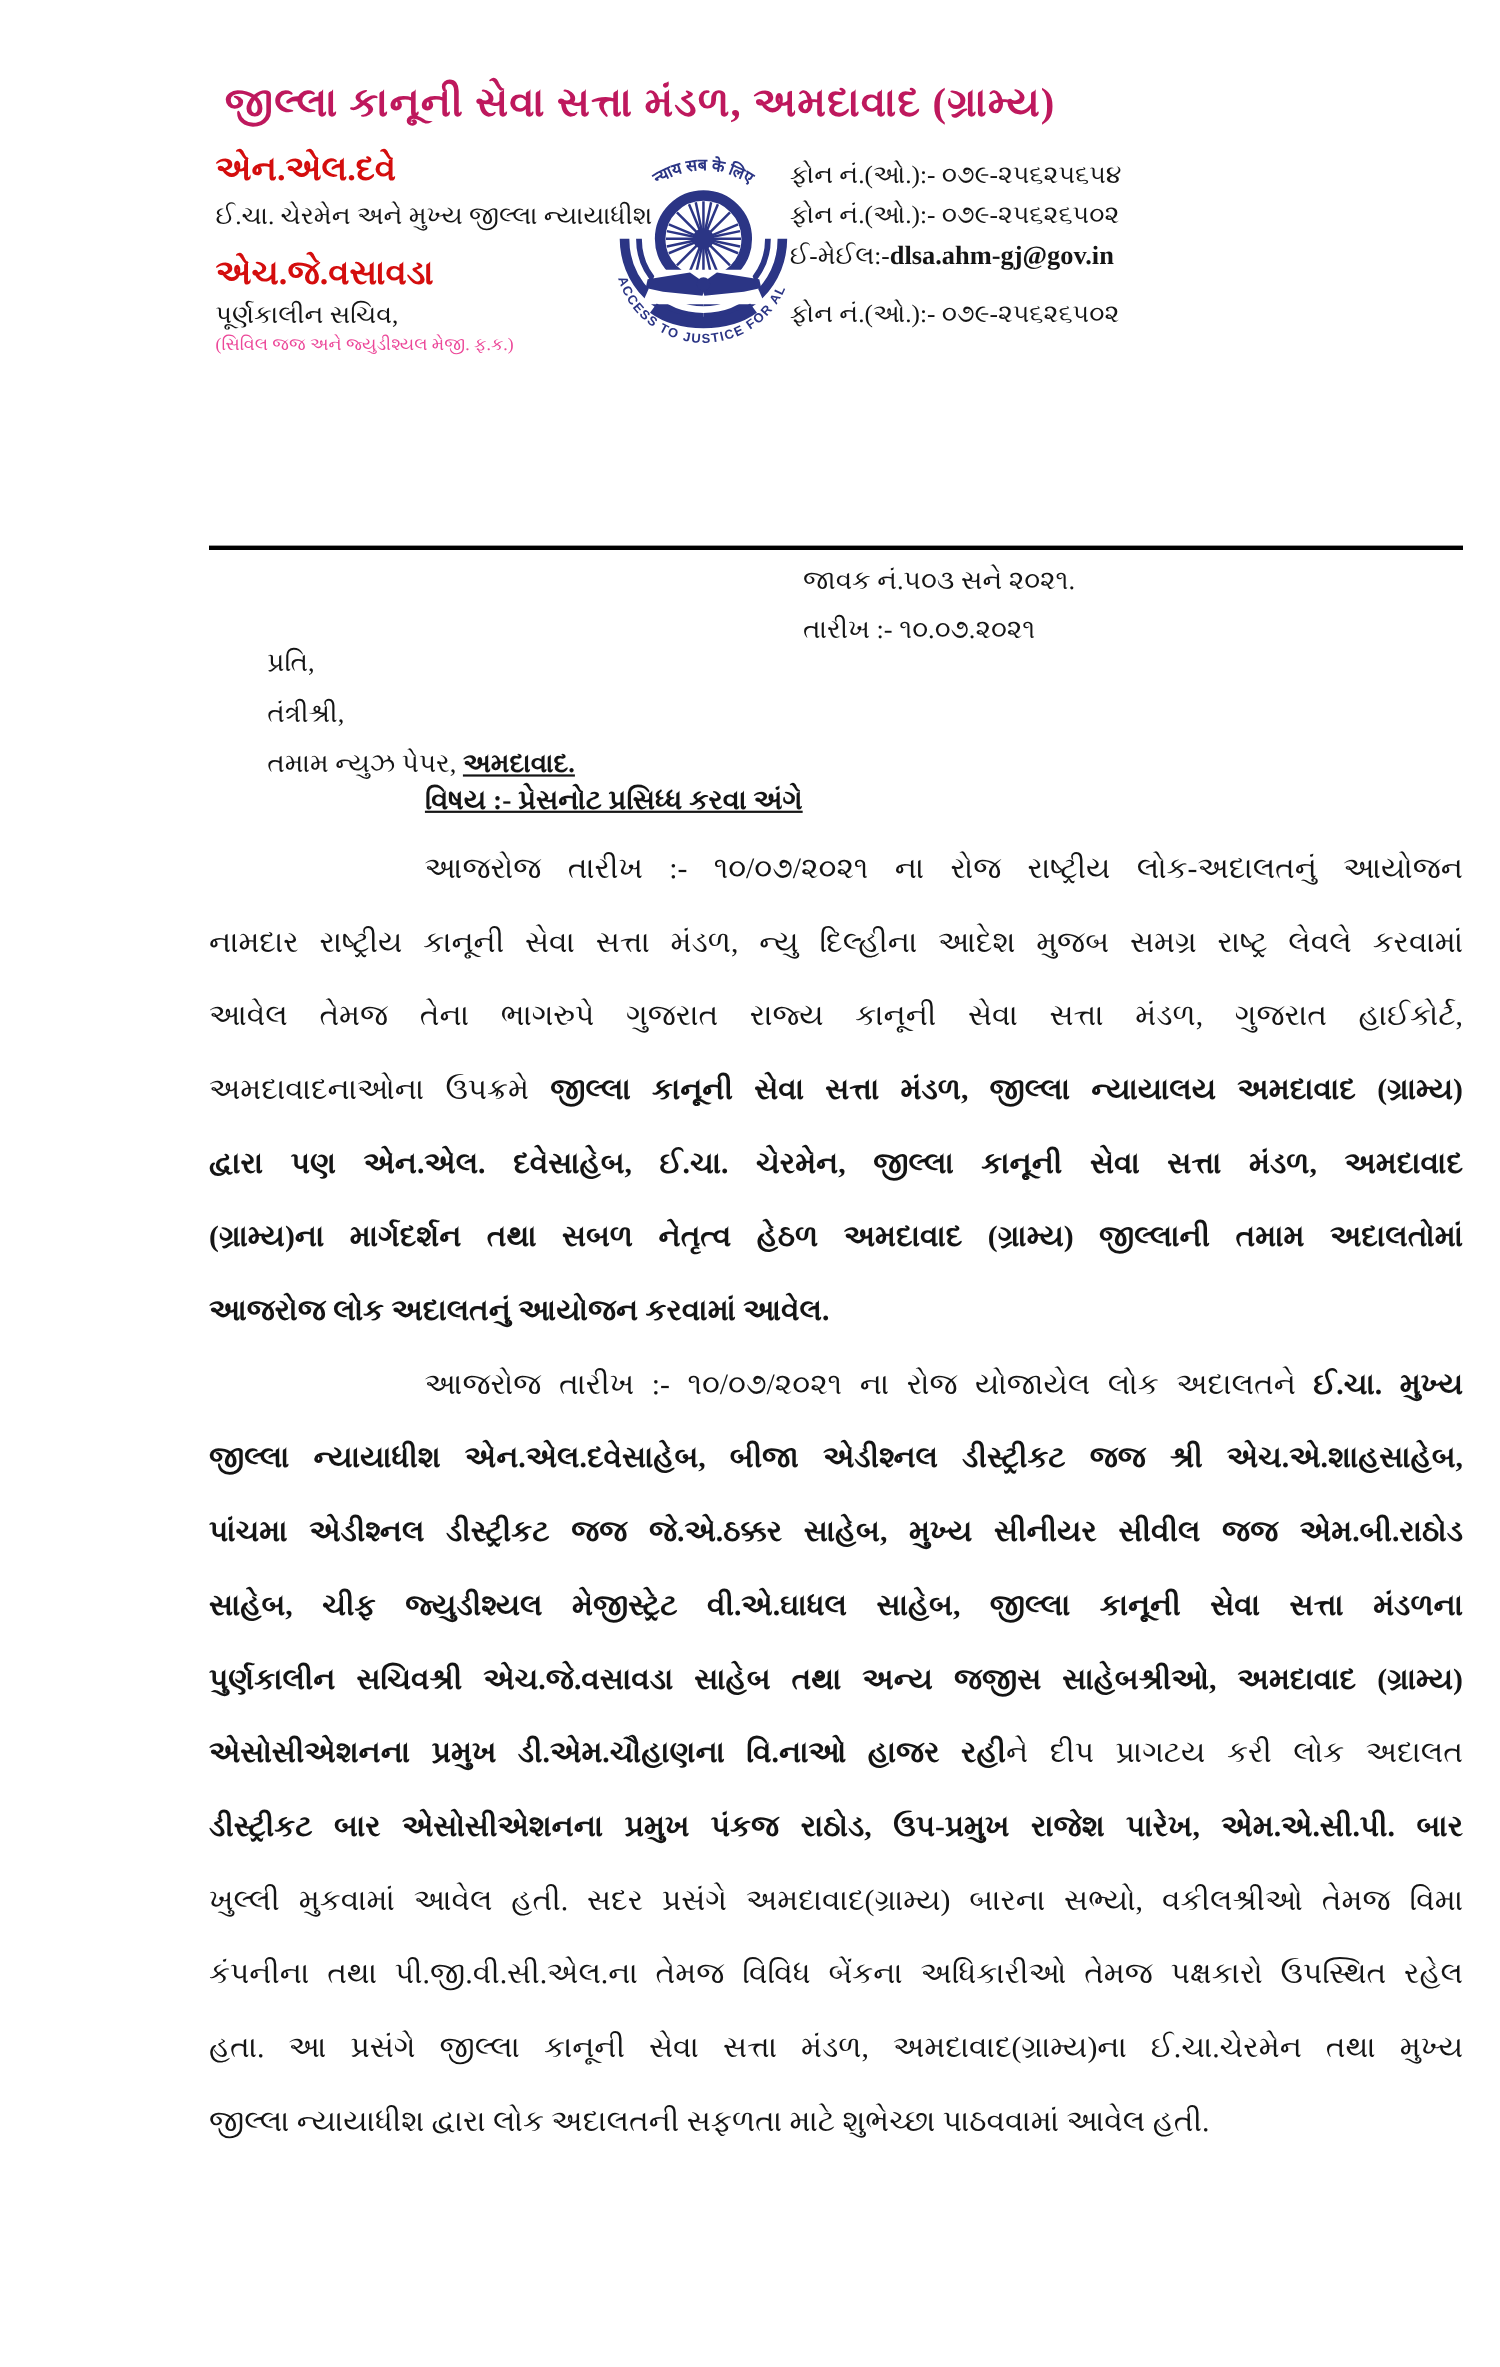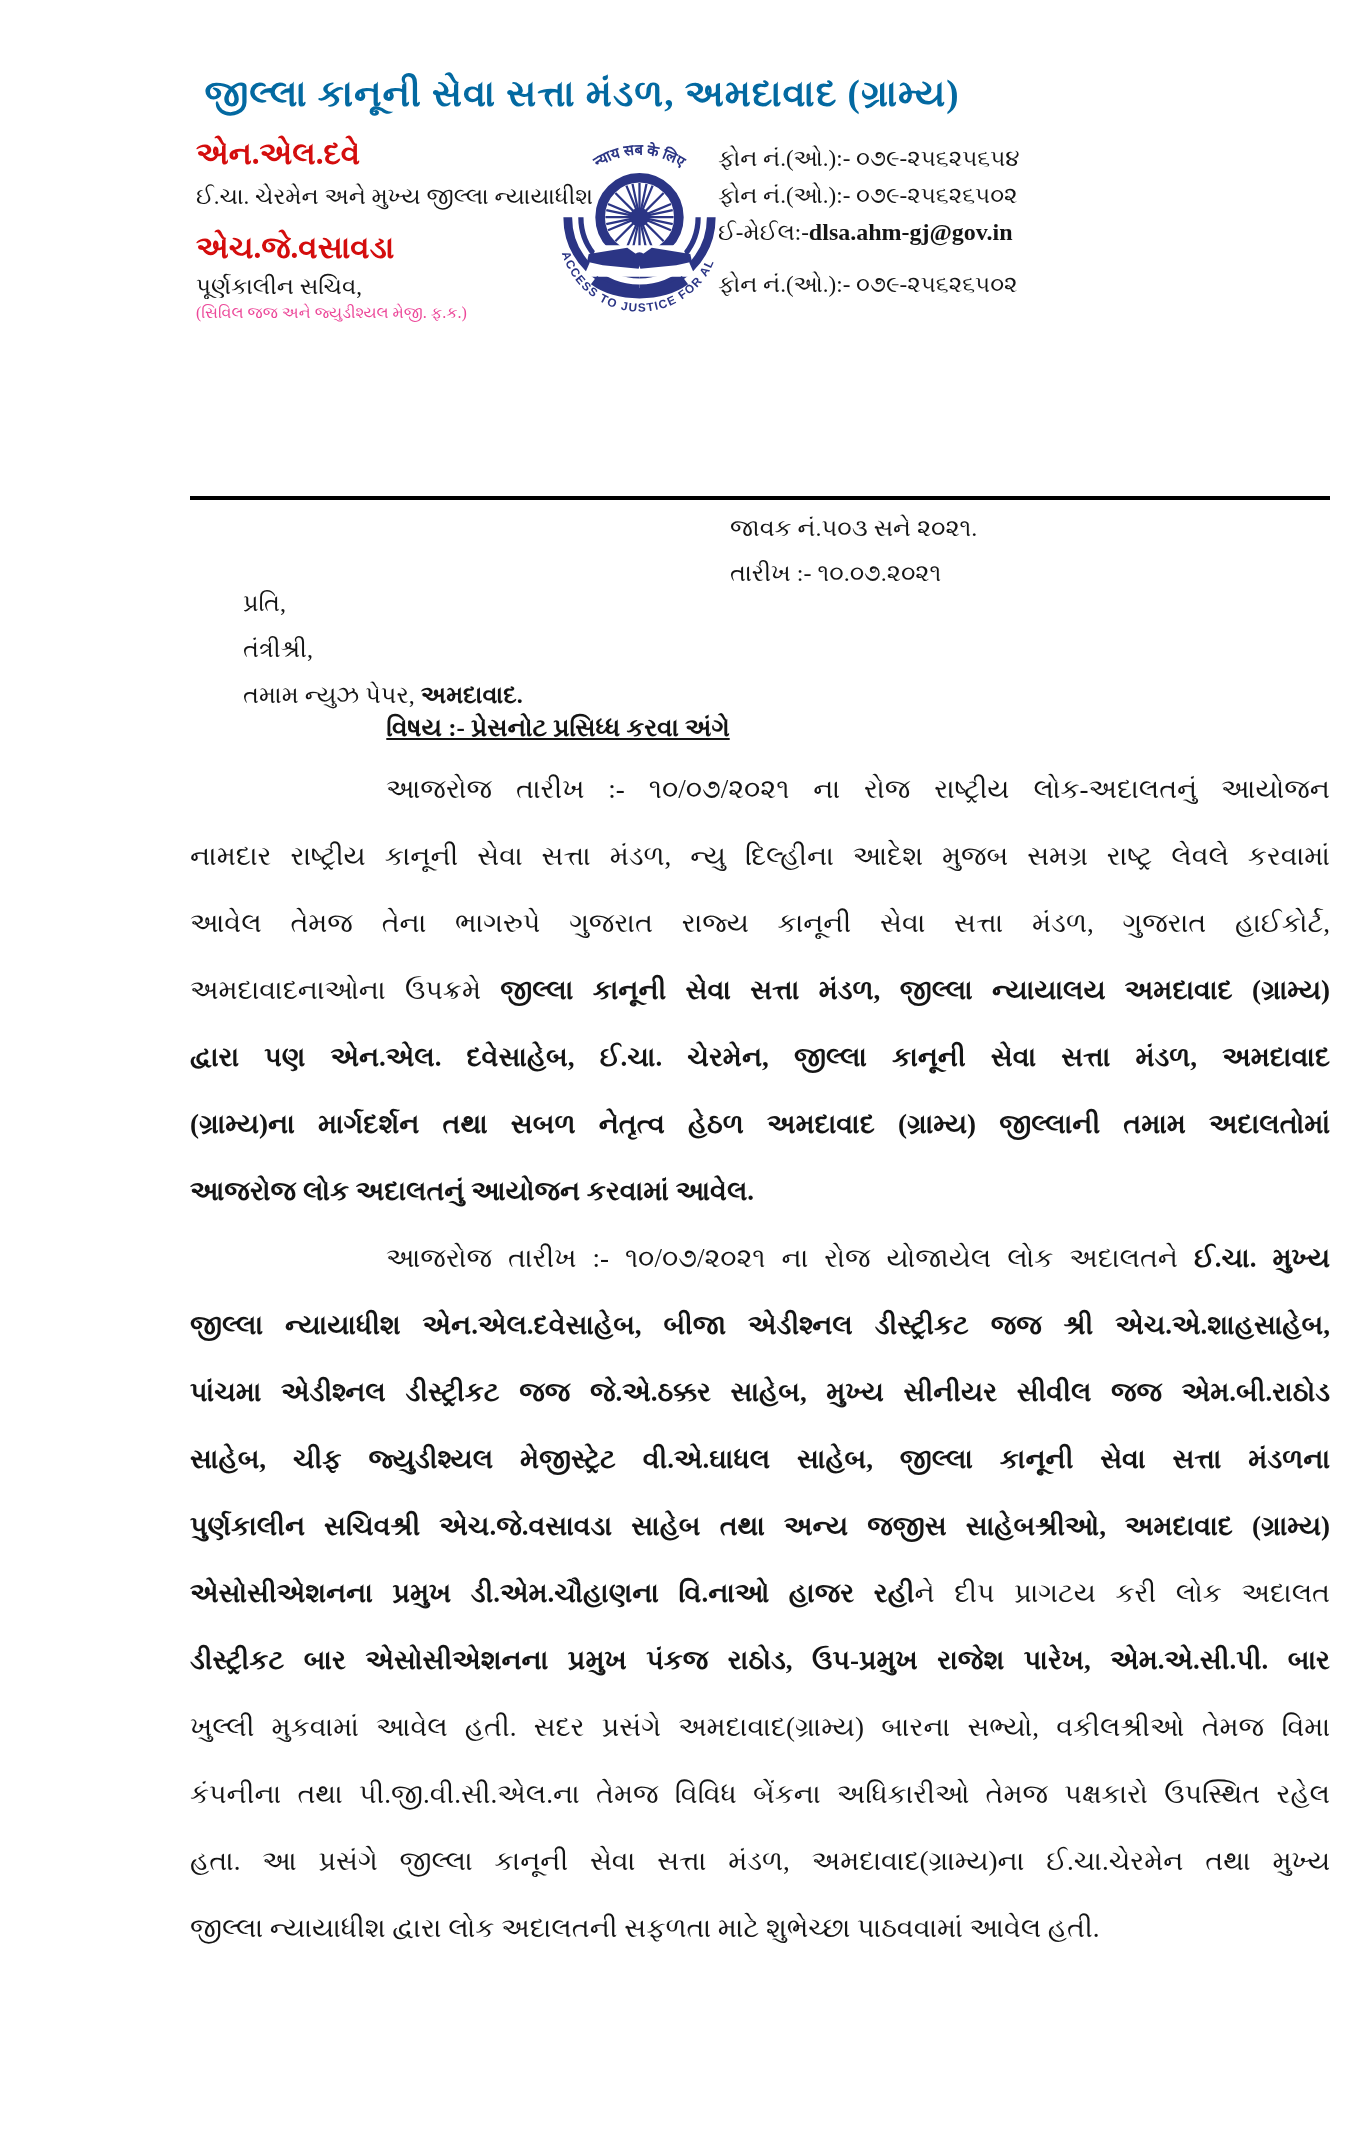--- a/index.html
+++ b/index.html
@@ -2,36 +2,36 @@
 <html><head>
 <meta charset="utf-8">
 <style>
   html,body { margin:0; padding:0; background:#ffffff; }
   .page {
     position:relative; width:1364px; height:2152px; background:#ffffff;
     font-family:"Liberation Serif", serif; color:#151515; overflow:hidden;
   }
   .org-title {
     position:absolute; top:72px; left:102px; width:960px; text-align:center;
-    font-size:37px; font-weight:bold; color:#0369a1; letter-spacing:1px;
+    font-size:37px; font-weight:bold; color:#be185d; letter-spacing:1px;
   }
   .left-block { position:absolute; left:196px; top:136px; white-space:nowrap; }
   .official-name { font-size:31px; font-weight:bold; color:#d40d0d; }
   .official-role { font-size:23px; margin-top:12px; color:#151515; }
   .official-name.second { margin-top:20px; }
   .official-role.tight { margin-top:8px; }
   .official-note { font-size:16px; margin-top:4px; color:#ec4899; }
   .logo-wrap { position:absolute; left:552px; top:126px; width:175px; height:212px; }
   .right-block { position:absolute; left:718px; top:140px; font-size:23px; line-height:37px; white-space:nowrap; }
   .email-line b { font-size:24px; }
   .phone-late { margin-top:15px; }
   .rule { position:absolute; left:190px; top:496px; width:1140px; height:4px; background:#000; }
   .meta { position:absolute; left:730px; top:506px; font-size:24px; line-height:45px; white-space:nowrap; }
   .recipient { position:absolute; left:243px; top:580px; font-size:24px; line-height:46px; white-space:nowrap; }
-  .bu { font-weight:bold; }
+  .bu { font-weight:bold; text-decoration:underline; }
   .subject { position:absolute; left:0; top:714px; width:1116px; text-align:center; font-size:25px; font-weight:bold; }
   .subject span { text-decoration:underline; }
   .bodytext { position:absolute; left:190px; top:756px; width:1140px; font-size:27px; }
   .bl {
     height:67px; line-height:67px; overflow:hidden;
     text-align:justify; text-align-last:justify;
   }
   .bl.left { text-align:center; text-align-last:left; }
   .bl.indent { padding-left:196px; }
   .b { font-weight:bold; }

